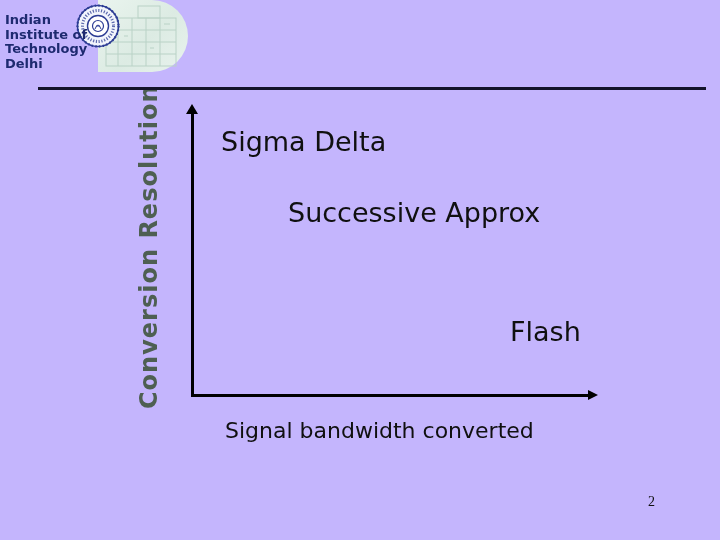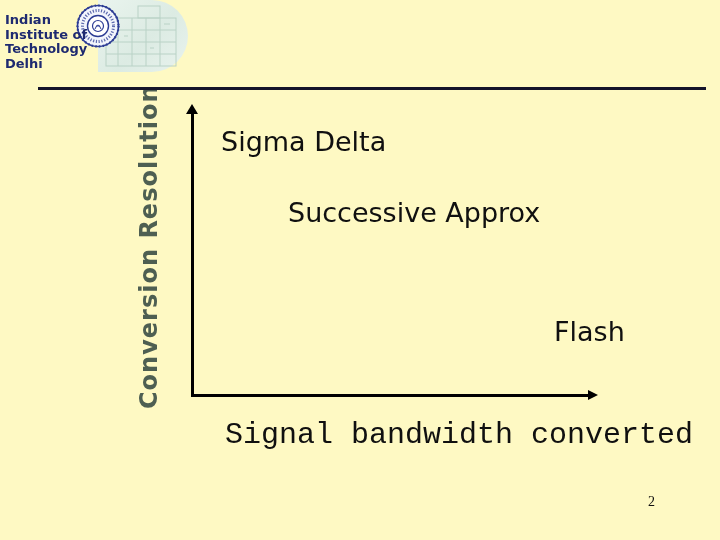--- a/index.html
+++ b/index.html
@@ -1,19 +1,19 @@
 <!DOCTYPE html>
 <html><head>
 <meta charset="utf-8">
 <style>
   html,body{margin:0;padding:0;background:#888;}
   .slide{
     position:relative;
     width:720px;height:540px;
-    background:#fef9c3;
+    background:#c4b5fd;
     overflow:hidden;
     font-family:"DejaVu Sans","Liberation Sans",sans-serif;
   }
   
   .campus-img{
     position:absolute;left:98px;top:0;width:90px;height:72px;
     background:linear-gradient(135deg,#eaf4ee 0%,#dcebe3 55%,#e9f3ee 100%);
     border-radius:0 36px 36px 0;
     z-index:1;
   }
@@ -51,24 +51,24 @@
   .x-axis-line{position:absolute;left:191px;top:394px;width:398px;height:3px;background:#000;}
   .x-axis-arrow{
     position:absolute;left:588px;top:390px;width:0;height:0;
     border-top:5.5px solid transparent;border-bottom:5.5px solid transparent;
     border-left:10px solid #000;
   }
   .chart-label{position:absolute;font-size:27px;color:#101010;white-space:nowrap;}
   .lbl-sigma{left:221px;top:126px;}
   .lbl-sar{left:288px;top:197px;}
   .lbl-pipe{left:371px;top:246px;}
-  .lbl-flash{left:510px;top:316px;margin-left:44px;}
+  .lbl-flash{left:510px;top:316px;}
   .x-axis-caption{
     position:absolute;left:225px;top:418px;
-    font-size:30px;color:#101010;white-space:nowrap;font-family:Liberation Mono, monospace;
+    font-size:22px;color:#101010;white-space:nowrap;
   }
   .page-number{
     position:absolute;left:648px;top:494px;
     font-family:"Liberation Serif","DejaVu Serif",serif;
     font-size:14px;color:#101010;
   }
 </style>
 </head>
 <body>
 

